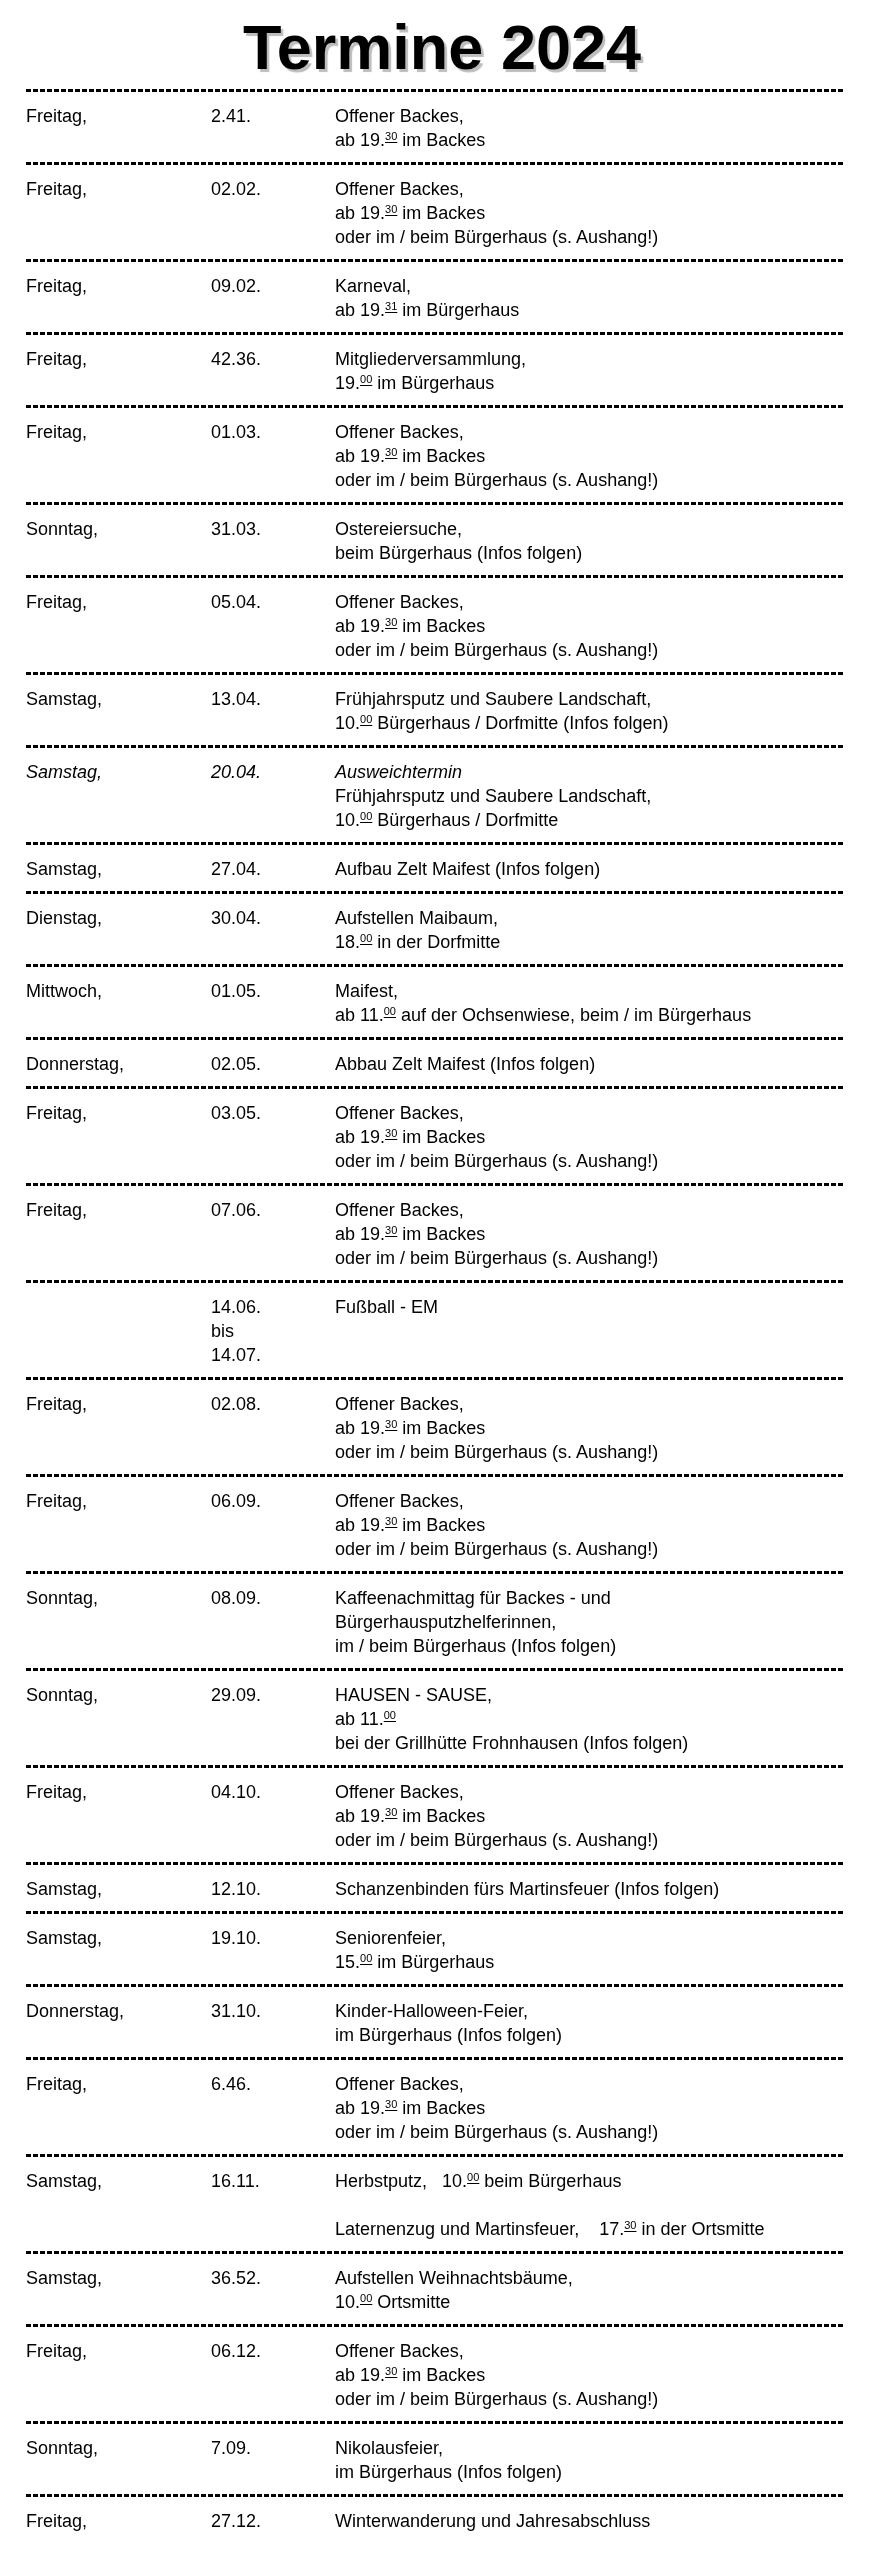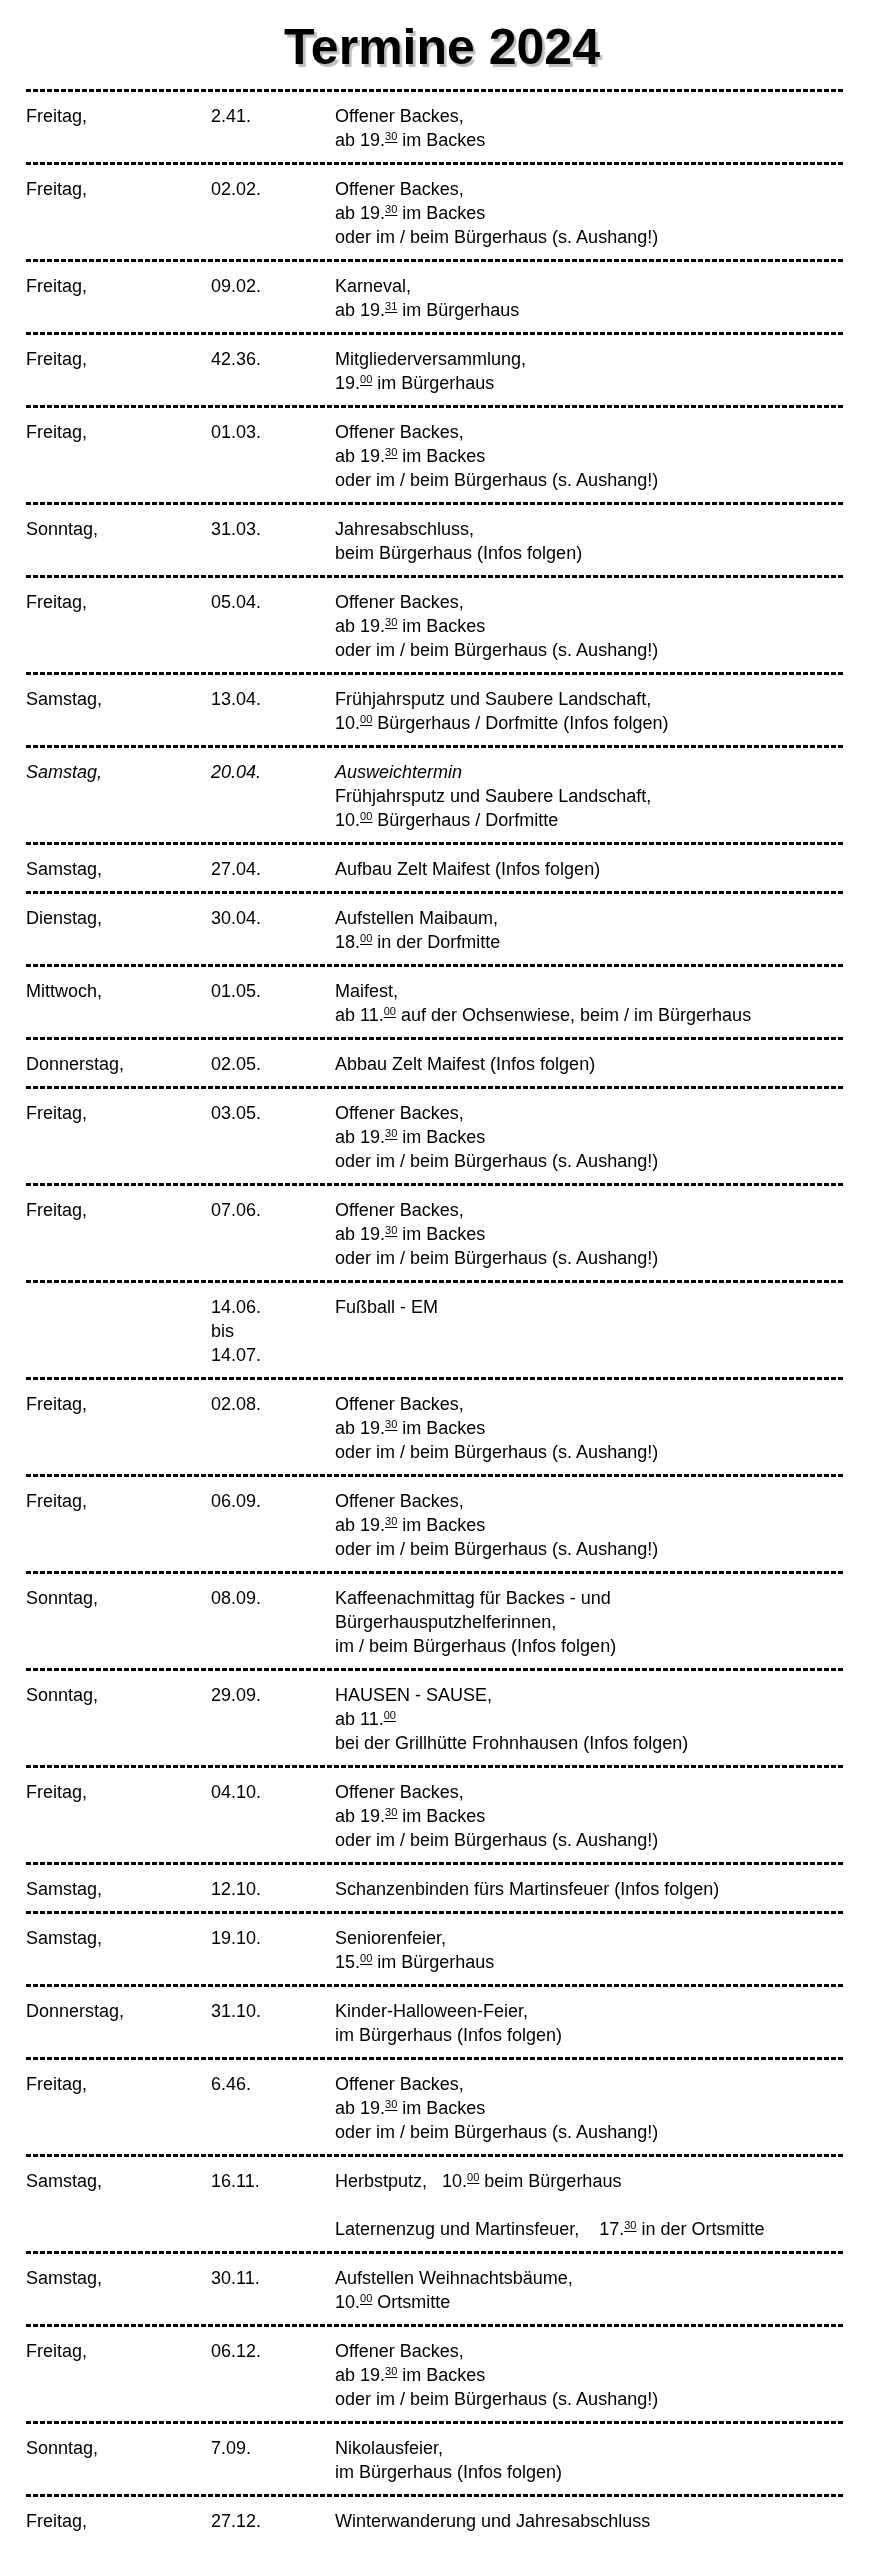--- a/index.html
+++ b/index.html
@@ -12,21 +12,21 @@
     background: #ffffff;
     color: #000;
     font-family: "Liberation Sans", sans-serif;
     overflow: hidden;
   }
   .title {
     margin: 0;
     padding-top: 22.4px;
     height: 67px;
     text-align: center;
-    font-size: 50px;
+    font-size: 63px;
     line-height: 50px;
     font-weight: bold;
     letter-spacing: 0px;
     text-shadow: 2.6px 2.6px 0.9px #bdbdbd;
   }
   .sep {
     height: 2.6px;
     width: 818px;
     background: repeating-linear-gradient(90deg, #000 0px, #000 5.2px, transparent 5.2px, transparent 7px);
   }
@@ -101,21 +101,21 @@
           <div class="line">Offener Backes,</div>
           <div class="line">ab 19.<span class="sup">30</span> im Backes</div>
           <div class="line">oder im / beim Bürgerhaus <span class="small">(s. Aushang!)</span></div>
         </div>
       </div>
       <div class="sep"></div>
       <div class="row">
         <div class="cell">Sonntag,</div>
         <div class="cell">31.03.</div>
         <div>
-          <div class="line">Jahresabschluss,</div>
+          <div class="line">Ostereiersuche,</div>
           <div class="line">beim Bürgerhaus <span class="small">(Infos folgen)</span></div>
         </div>
       </div>
       <div class="sep"></div>
       <div class="row">
         <div class="cell">Freitag,</div>
         <div class="cell">05.04.</div>
         <div>
           <div class="line">Offener Backes,</div>
           <div class="line">ab 19.<span class="sup">30</span> im Backes</div>
@@ -297,21 +297,21 @@
         <div class="cell">16.11.</div>
         <div>
           <div class="line">Herbstputz,&nbsp;&nbsp; 10.<span class="sup">00</span> beim Bürgerhaus</div>
           <div class="line">&nbsp;</div>
           <div class="line">Laternenzug und Martinsfeuer, &nbsp;&nbsp; 17.<span class="sup">30</span> in der Ortsmitte</div>
         </div>
       </div>
       <div class="sep"></div>
       <div class="row">
         <div class="cell">Samstag,</div>
-        <div class="cell">30.11.</div>
+        <div class="cell">36.52.</div>
         <div>
           <div class="line">Aufstellen Weihnachtsbäume,</div>
           <div class="line">10.<span class="sup">00</span> Ortsmitte</div>
         </div>
       </div>
       <div class="sep"></div>
       <div class="row">
         <div class="cell">Freitag,</div>
         <div class="cell">06.12.</div>
         <div>

